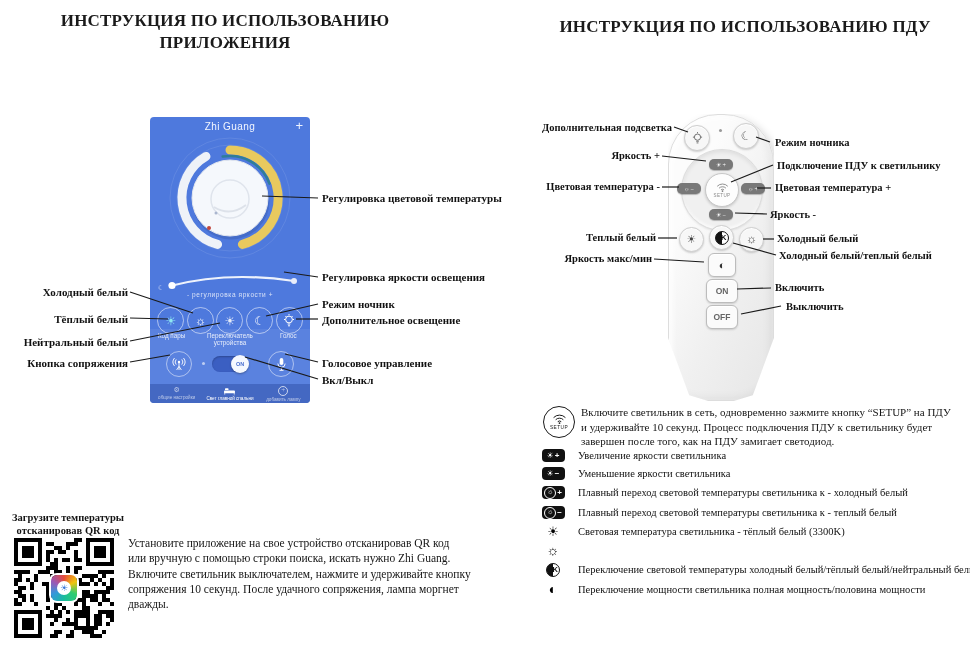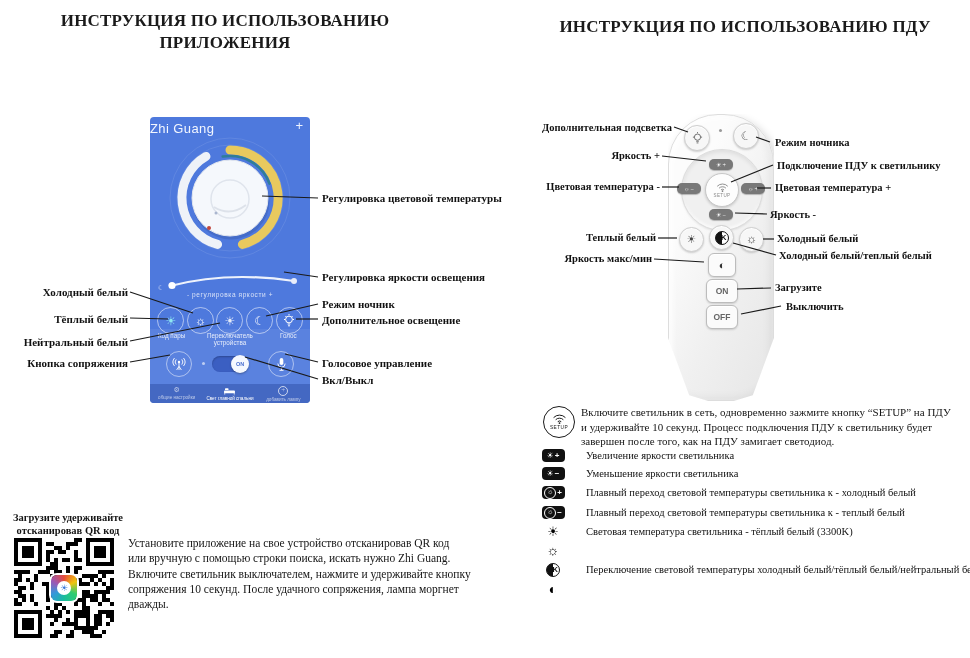--- a/index.html
+++ b/index.html
@@ -9,21 +9,21 @@
   .lbl{position:absolute;font-weight:700;font-size:11px;color:#111;white-space:nowrap;}
   .lbl.r{text-align:right;}
   .lbl.sm{font-size:10.5px;text-align:right;}
   .para{position:absolute;font-weight:400;font-size:11.5px;line-height:1.32;color:#151515;}
   .lines{position:absolute;left:0;top:0;pointer-events:none;}
   .lines line{stroke:#1a1a1a;stroke-width:1.2;}
 
   
   .phone{position:absolute;left:150px;top:117px;width:160px;height:286px;background:#4e79dd;border-radius:4px;overflow:hidden;}
   .phone-topbar{position:absolute;left:0;top:0;width:100%;height:18px;}
-  .phone-title{position:absolute;left:0;top:4px;width:100%;text-align:left;font-family:"Liberation Sans",sans-serif;font-size:13px;color:#f2f6ff;letter-spacing:.4px;}
+  .phone-title{position:absolute;left:0;top:4px;width:100%;text-align:center;font-family:"Liberation Sans",sans-serif;font-size:10px;color:#f2f6ff;letter-spacing:.4px;}
   .phone-plus{position:absolute;right:7px;top:1px;font-family:"Liberation Sans",sans-serif;font-size:13px;color:#eef3ff;cursor:default;}
   .dial-svg{position:absolute;left:15px;top:16px;}
   .arc-svg{position:absolute;left:8px;top:152px;}
   .bright-hint{position:absolute;left:0;top:174px;width:100%;text-align:center;font-family:"Liberation Sans",sans-serif;font-size:6.5px;color:rgba(255,255,255,.78);letter-spacing:.6px;}
   .icon-row{position:absolute;left:0;top:190px;width:100%;height:26px;display:flex;justify-content:space-around;padding:0 6px;box-sizing:border-box;}
   .cbtn{width:25px;height:25px;border:1px solid rgba(255,255,255,.55);border-radius:50%;display:flex;align-items:center;justify-content:center;color:#fff;font-size:12px;line-height:1;flex:0 0 auto;}
   .mid-panel{position:absolute;left:0;top:212px;width:100%;height:55px;background:rgba(255,255,255,.07);}
   .mid-labels{position:absolute;left:0;top:3px;width:100%;display:flex;font-family:"Liberation Sans",sans-serif;font-size:6.3px;color:rgba(255,255,255,.85);}
   .mid-labels span{text-align:center;}
   .ml1{width:27%;} .ml2{width:46%;} .ml3{width:27%;}
@@ -70,21 +70,21 @@
          box-shadow:inset 0 1px 1px #fff,0 1px 2px rgba(0,0,0,.15);}
 
   .halfk{width:14px;height:14px;border:1.3px solid #111;border-radius:50%;
          background:linear-gradient(90deg,#111 46%,#fff 46%);
          display:flex;align-items:center;justify-content:flex-end;padding-right:1px;box-sizing:border-box;
          font-family:"Liberation Sans",sans-serif;font-weight:700;font-size:7.5px;color:#111;line-height:1;}
 
   
   .leg{position:absolute;left:540px;width:420px;height:17px;display:flex;align-items:center;gap:12px;}
   .leg-ico{width:26px;display:flex;justify-content:center;flex:0 0 auto;}
-  .leg-txt{font-weight:400;font-size:10.5px;color:#111;white-space:nowrap;margin-left:8px;}
+  .leg-txt{font-weight:400;font-size:10.5px;color:#111;white-space:nowrap;}
   .bpill{width:23px;height:13px;background:#111;border-radius:4px;color:#fff;display:inline-flex;align-items:center;justify-content:center;gap:1px;font-size:8px;line-height:1;}
   .bpill .sign{font-family:"Liberation Sans",sans-serif;font-weight:700;font-size:8px;}
   .cs{width:10px;height:10px;border:1px solid #fff;border-radius:50%;display:inline-flex;align-items:center;justify-content:center;font-size:7px;line-height:1;}
   .glyph-sun-f{font-size:13px;color:#000;line-height:1;}
   .glyph-sun-o{font-size:14px;color:#000;line-height:1;}
   .glyph-half{font-size:14px;color:#000;line-height:1;}
 
   .setup-note-ico{position:absolute;left:543px;top:406px;width:30px;height:30px;border:1.6px solid #1a1a1a;border-radius:50%;
                   display:flex;flex-direction:column;align-items:center;justify-content:center;gap:1px;background:#fff;}
   .setup-note-ico .setup-txt{color:#1a1a1a;font-size:4.8px;}
@@ -201,21 +201,21 @@
   <div class="lbl" style="left:322px;top:298px;">Режим ночник</div>
   <div class="lbl" style="left:322px;top:314px;">Дополнительное освещение</div>
   <div class="lbl" style="left:322px;top:357px;">Голосовое управление</div>
   <div class="lbl" style="left:322px;top:374px;">Вкл/Выкл</div>
   <div class="lbl r" style="left:10px;top:286px;width:118px;">Холодный белый</div>
   <div class="lbl r" style="left:10px;top:313px;width:118px;">Тёплый белый</div>
   <div class="lbl r" style="left:10px;top:336px;width:118px;">Нейтральный белый</div>
   <div class="lbl r" style="left:10px;top:357px;width:118px;">Кнопка сопряжения</div>
 
   <div class="qr-cap">
-    <div>Загрузите удерживайте</div>
+    <div>Загрузите температуры</div>
     <div>отсканировав QR код</div>
   </div>
   <div class="qr-wrap">
     <svg id="qr-svg" width="100" height="100" viewBox="0 0 100 100">
         <rect x="60" y="0" width="4" height="4" fill="#000"></rect>
         <rect x="64" y="0" width="4" height="4" fill="#000"></rect>
         <rect x="32" y="4" width="4" height="4" fill="#000"></rect>
         <rect x="36" y="4" width="4" height="4" fill="#000"></rect>
         <rect x="52" y="4" width="4" height="4" fill="#000"></rect>
         <rect x="56" y="4" width="4" height="4" fill="#000"></rect>
@@ -495,21 +495,21 @@
   <div class="lbl sm r" style="left:510px;top:181px;width:150px;">Цветовая температура -</div>
   <div class="lbl sm r" style="left:520px;top:232px;width:136px;">Теплый белый</div>
   <div class="lbl sm r" style="left:510px;top:253px;width:142px;">Яркость макс/мин</div>
 
   <div class="lbl sm" style="left:775px;top:137px;">Режим ночника</div>
   <div class="lbl sm" style="left:777px;top:160px;">Подключение ПДУ к светильнику</div>
   <div class="lbl sm" style="left:775px;top:182px;">Цветовая температура +</div>
   <div class="lbl sm" style="left:770px;top:209px;">Яркость -</div>
   <div class="lbl sm" style="left:777px;top:233px;">Холодный белый</div>
   <div class="lbl sm" style="left:779px;top:250px;">Холодный белый/теплый белый</div>
-  <div class="lbl sm" style="left:775px;top:282px;">Загрузите</div>
+  <div class="lbl sm" style="left:775px;top:282px;">Включить</div>
   <div class="lbl sm" style="left:786px;top:301px;">Выключить</div>
 
   <div class="setup-note-ico">
     <svg width="15" height="10" viewBox="0 0 16 11">
       <path d="M1.5 4A9 9 0 0 1 14.5 4 M3.8 6.3A6 6 0 0 1 12.2 6.3 M6.1 8.4A3 3 0 0 1 9.9 8.4" stroke="#1a1a1a" stroke-width="1.1" fill="none"></path>
       <circle cx="8" cy="10" r="1" fill="#1a1a1a"></circle>
     </svg>
     <span class="setup-txt">SETUP</span>
   </div>
   <div class="para" style="left:581px;top:405px;width:378px;font-size:11px;">Включите светильник в сеть, одновременно зажмите кнопку “SETUP” на ПДУ и удерживайте 10 секунд. Процесс подключения ПДУ к светильнику будет завершен после того, как на ПДУ замигает светодиод.</div>
@@ -564,20 +564,21 @@
   <div class="leg" style="top:561px;">
     <span class="leg-ico">
         <span class="halfk">K</span>
       </span>
     <span class="leg-txt">Переключение световой температуры холодный белый/тёплый белый/нейтральный белый</span>
   </div>
   <div class="leg" style="top:581px;">
     <span class="leg-ico">
         <span class="glyph-half">◐</span>
       </span>
+    <span class="leg-txt">Переключение мощности светильника полная мощность/половина мощности</span>
   </div>
 
   <svg class="lines" width="970" height="658" viewBox="0 0 970 658">
     <line x1="262" y1="196" x2="318" y2="198"></line>
     <line x1="284" y1="272" x2="318" y2="277"></line>
     <line x1="266" y1="316" x2="318" y2="304"></line>
     <line x1="296" y1="319" x2="318" y2="319"></line>
     <line x1="285" y1="354" x2="318" y2="362"></line>
     <line x1="245" y1="357" x2="318" y2="379"></line>
     <line x1="130" y1="292" x2="193" y2="313"></line>

